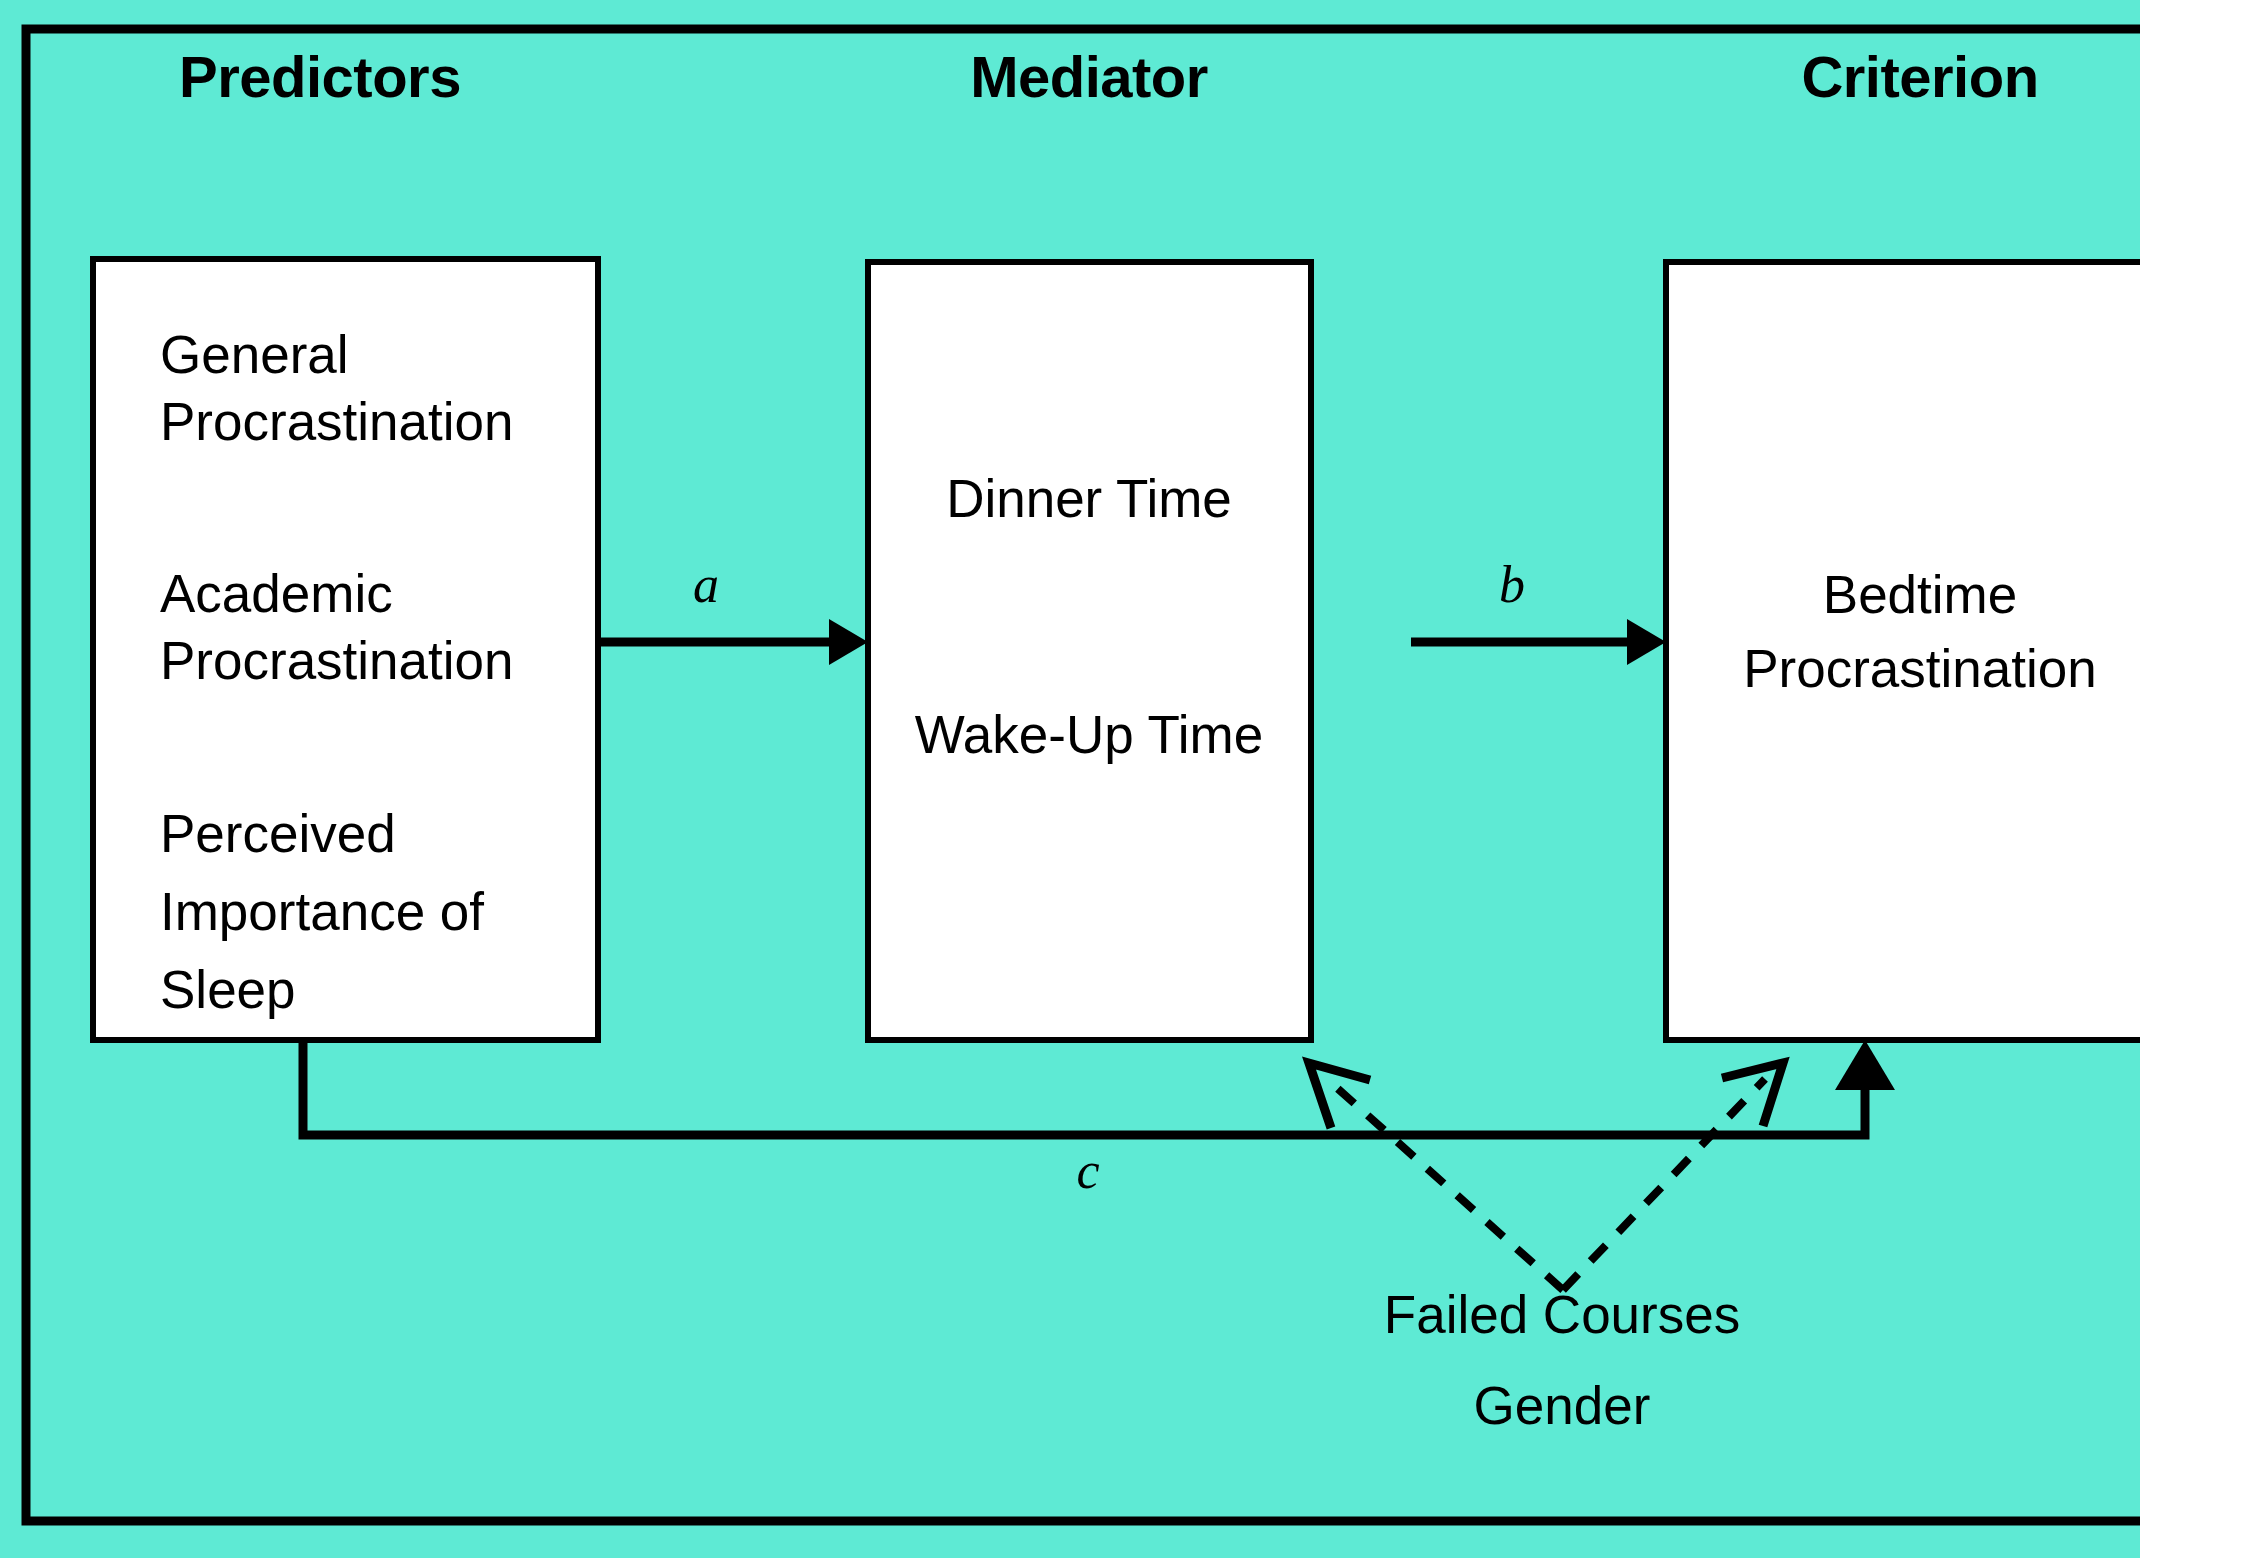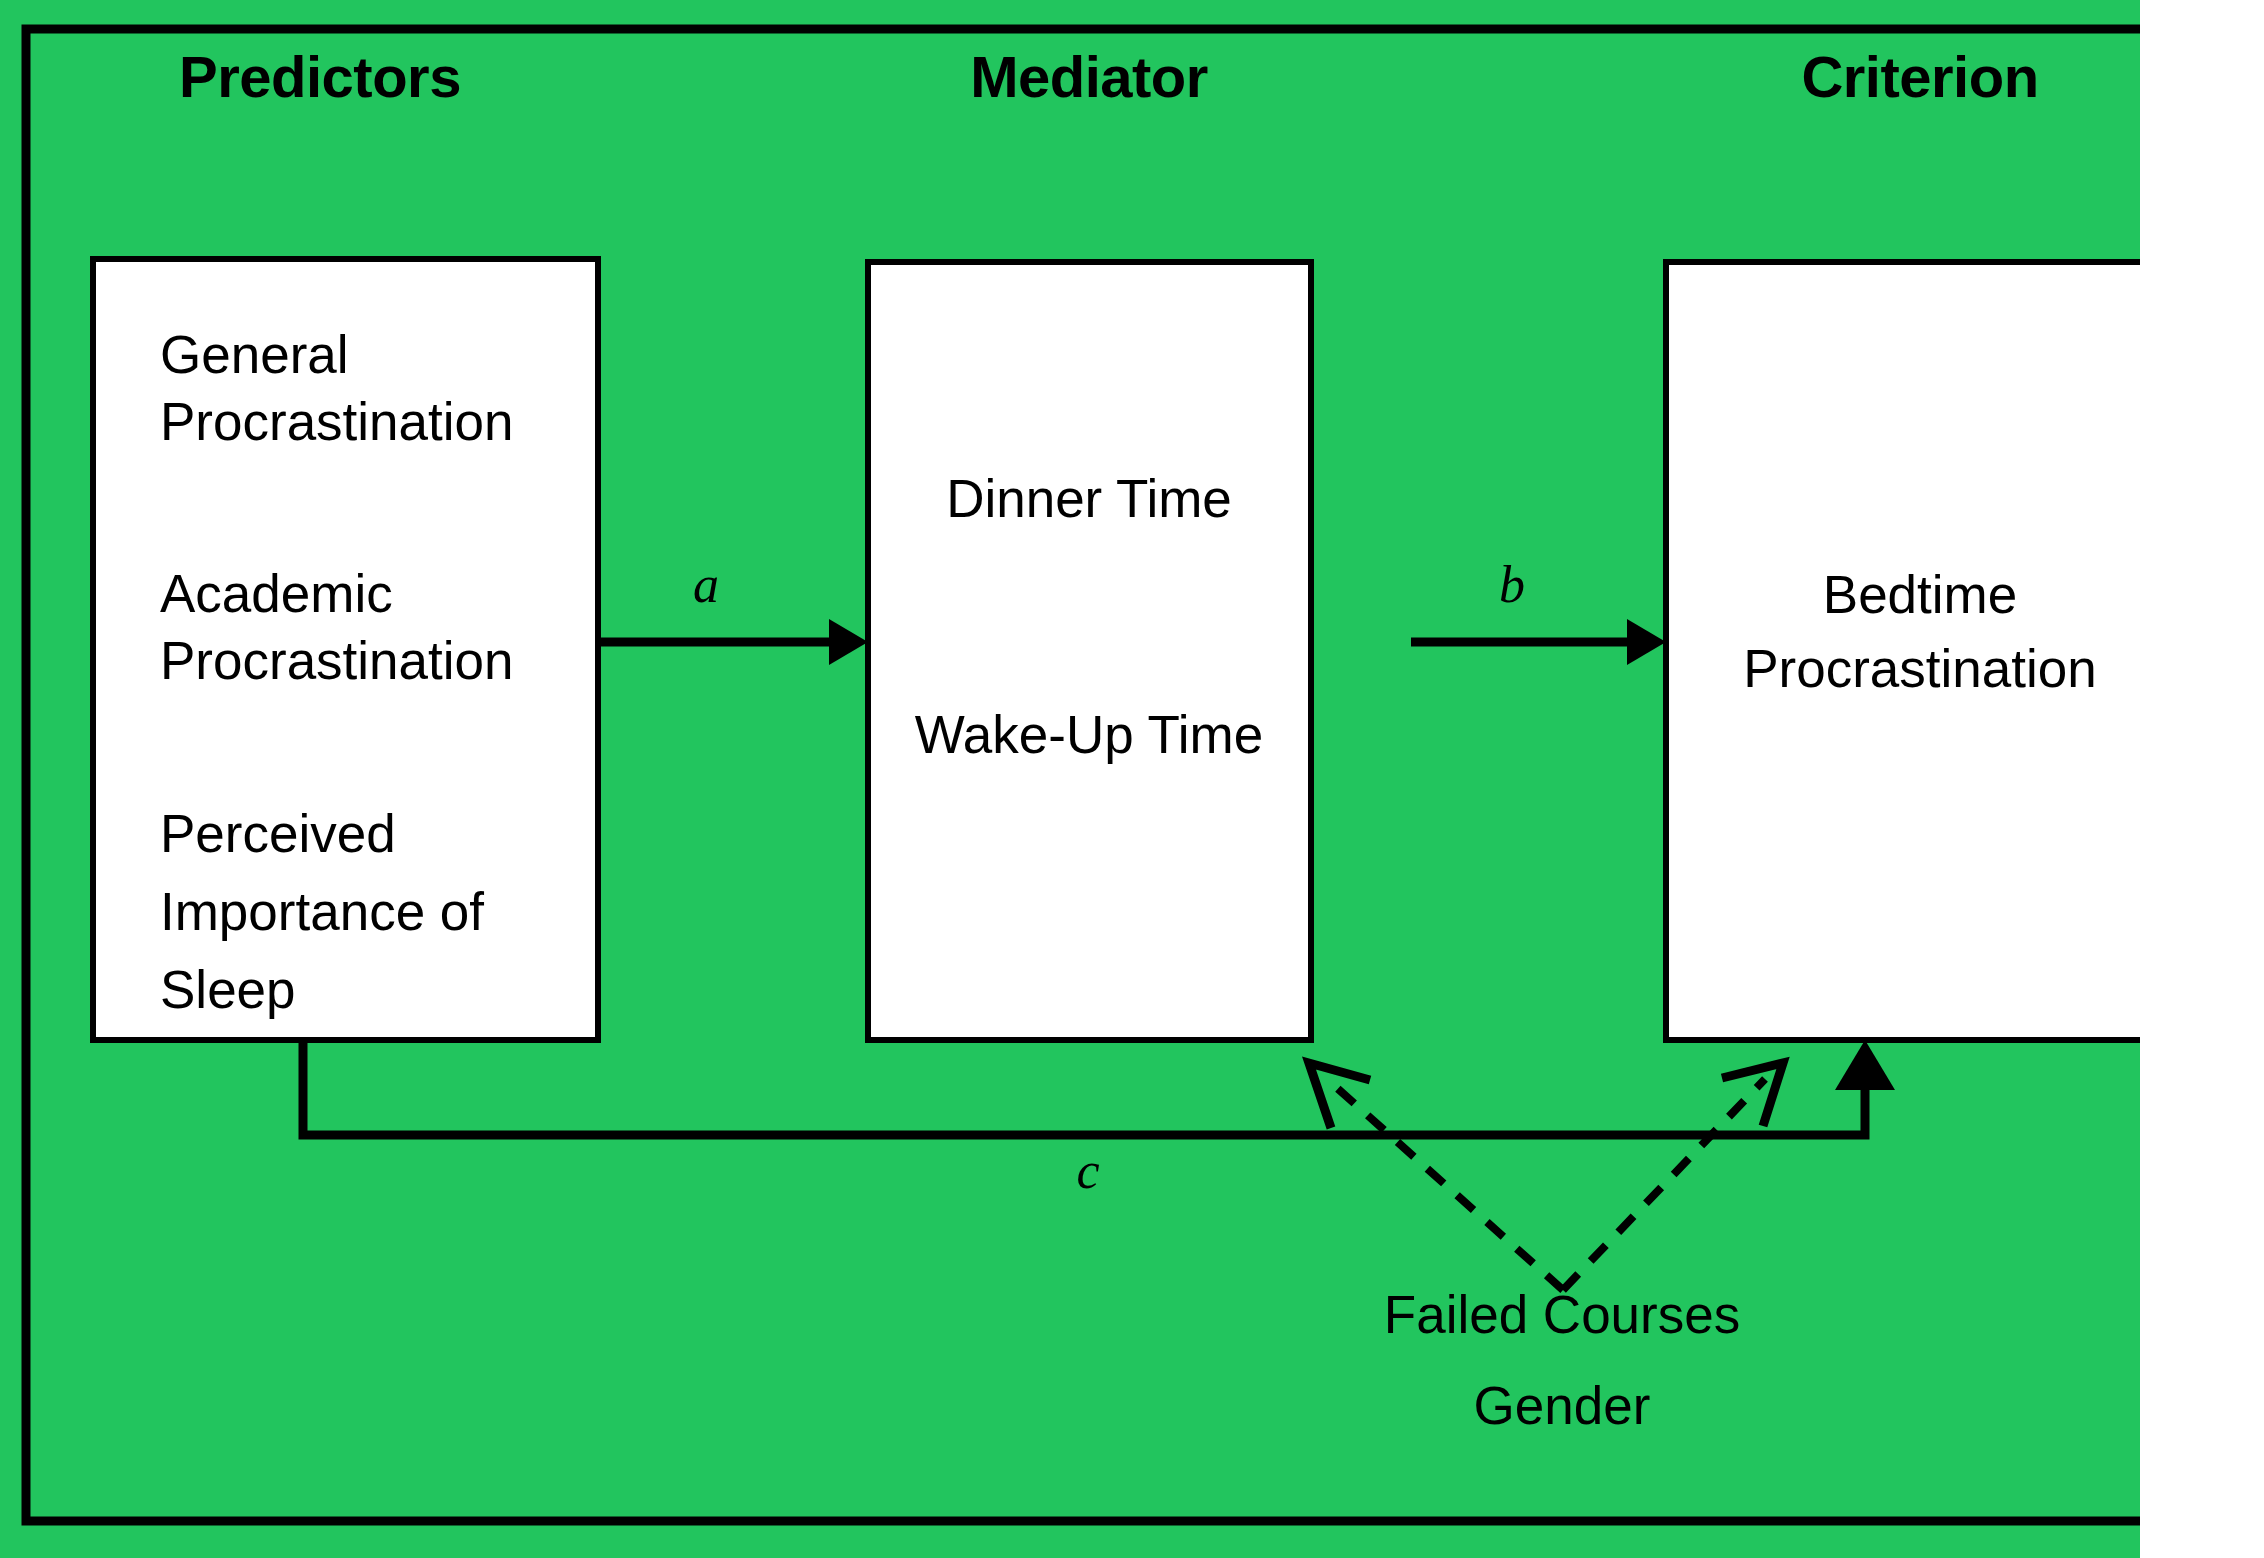--- a/index.html
+++ b/index.html
@@ -8,21 +8,21 @@
     padding: 0;
     background: #ffffff;
   }
   body {
     font-family: "Liberation Sans", "DejaVu Sans", sans-serif;
   }
   #stage {
     position: relative;
     width: 2140px;
     height: 1558px;
-    background: #22c55e;
+    background: #5eead4;
     overflow: hidden;
   }
   #diagram-svg {
     position: absolute;
     left: 0;
     top: 0;
     width: 2264px;
     height: 1558px;
   }
   .frame {

